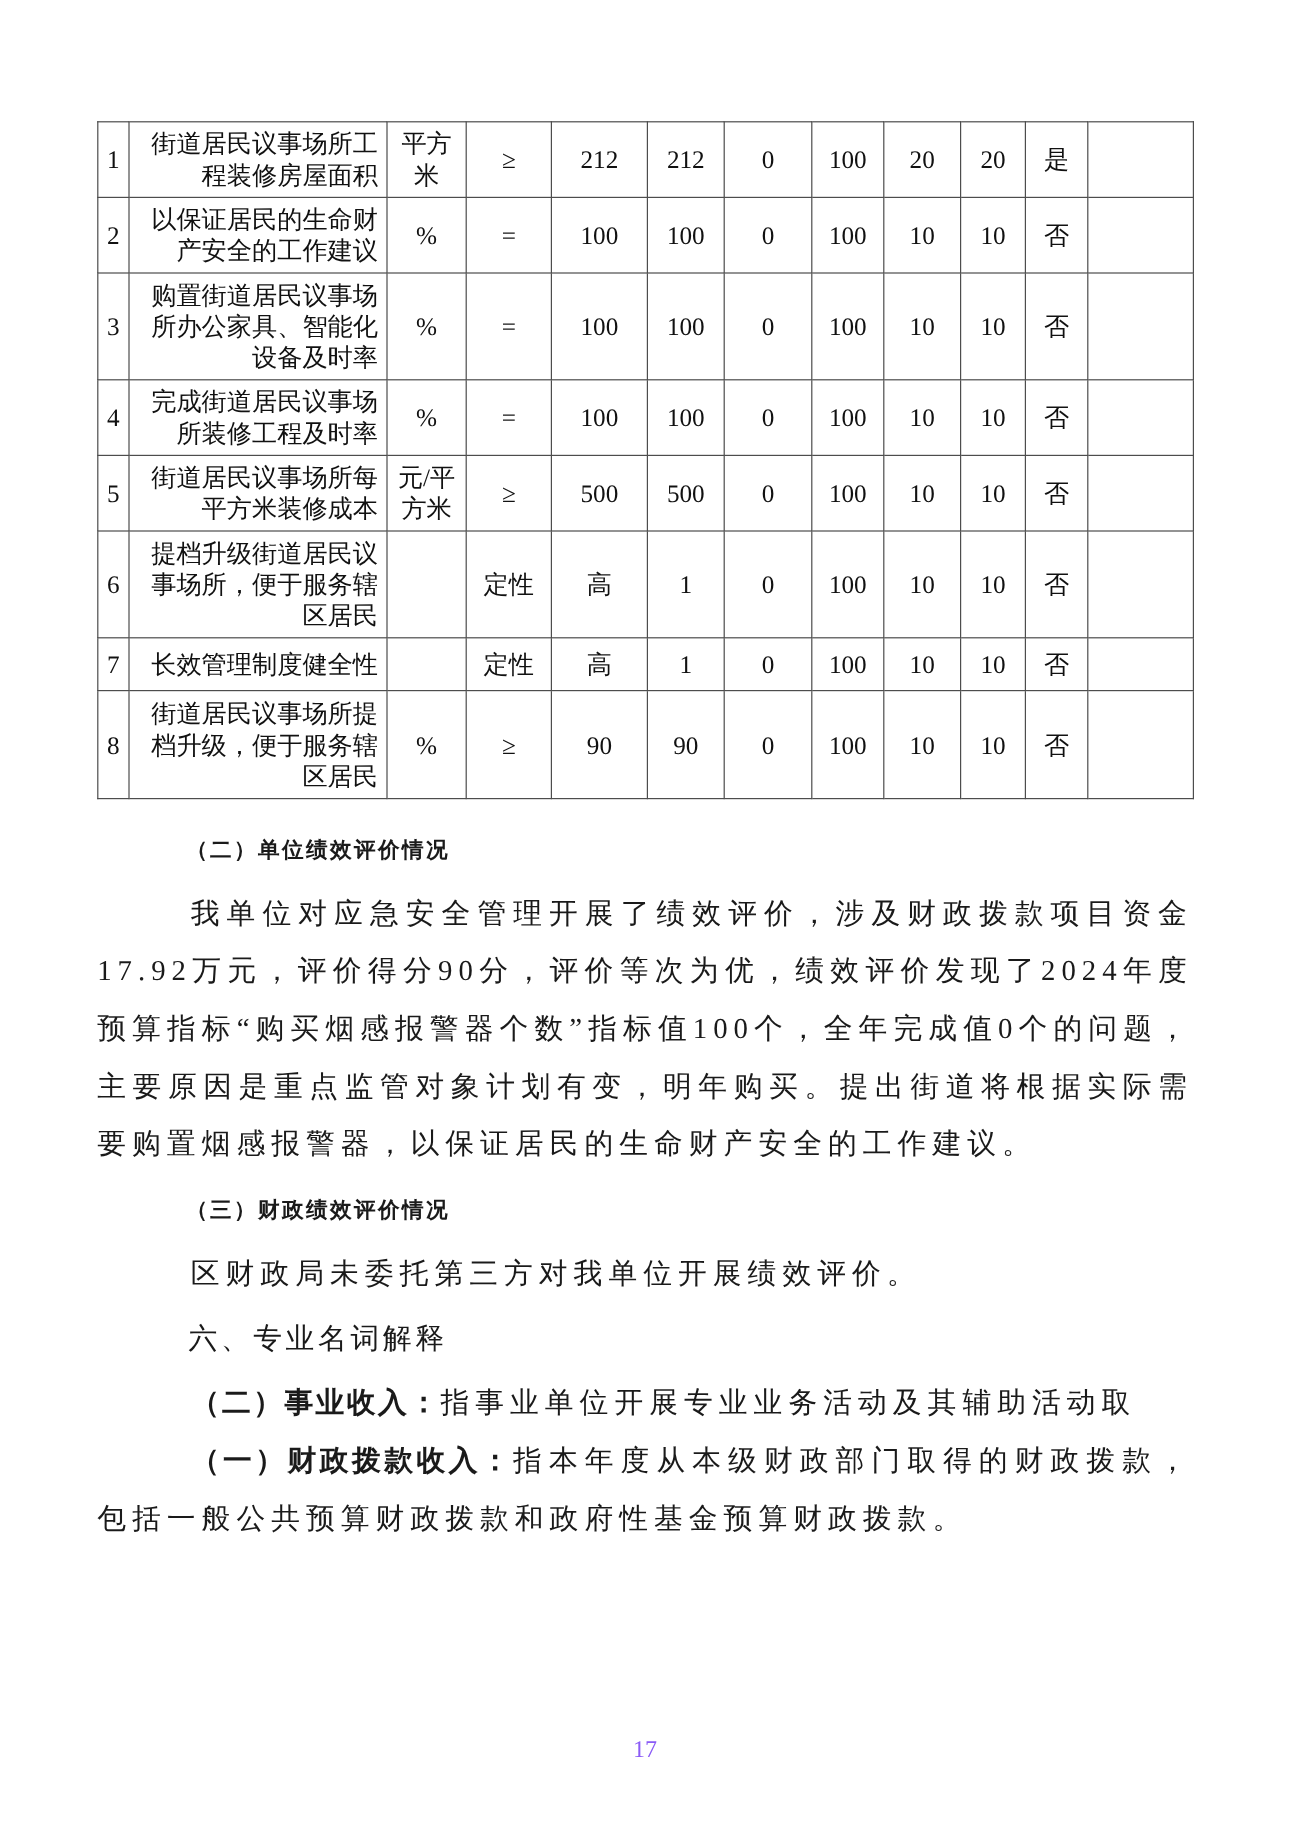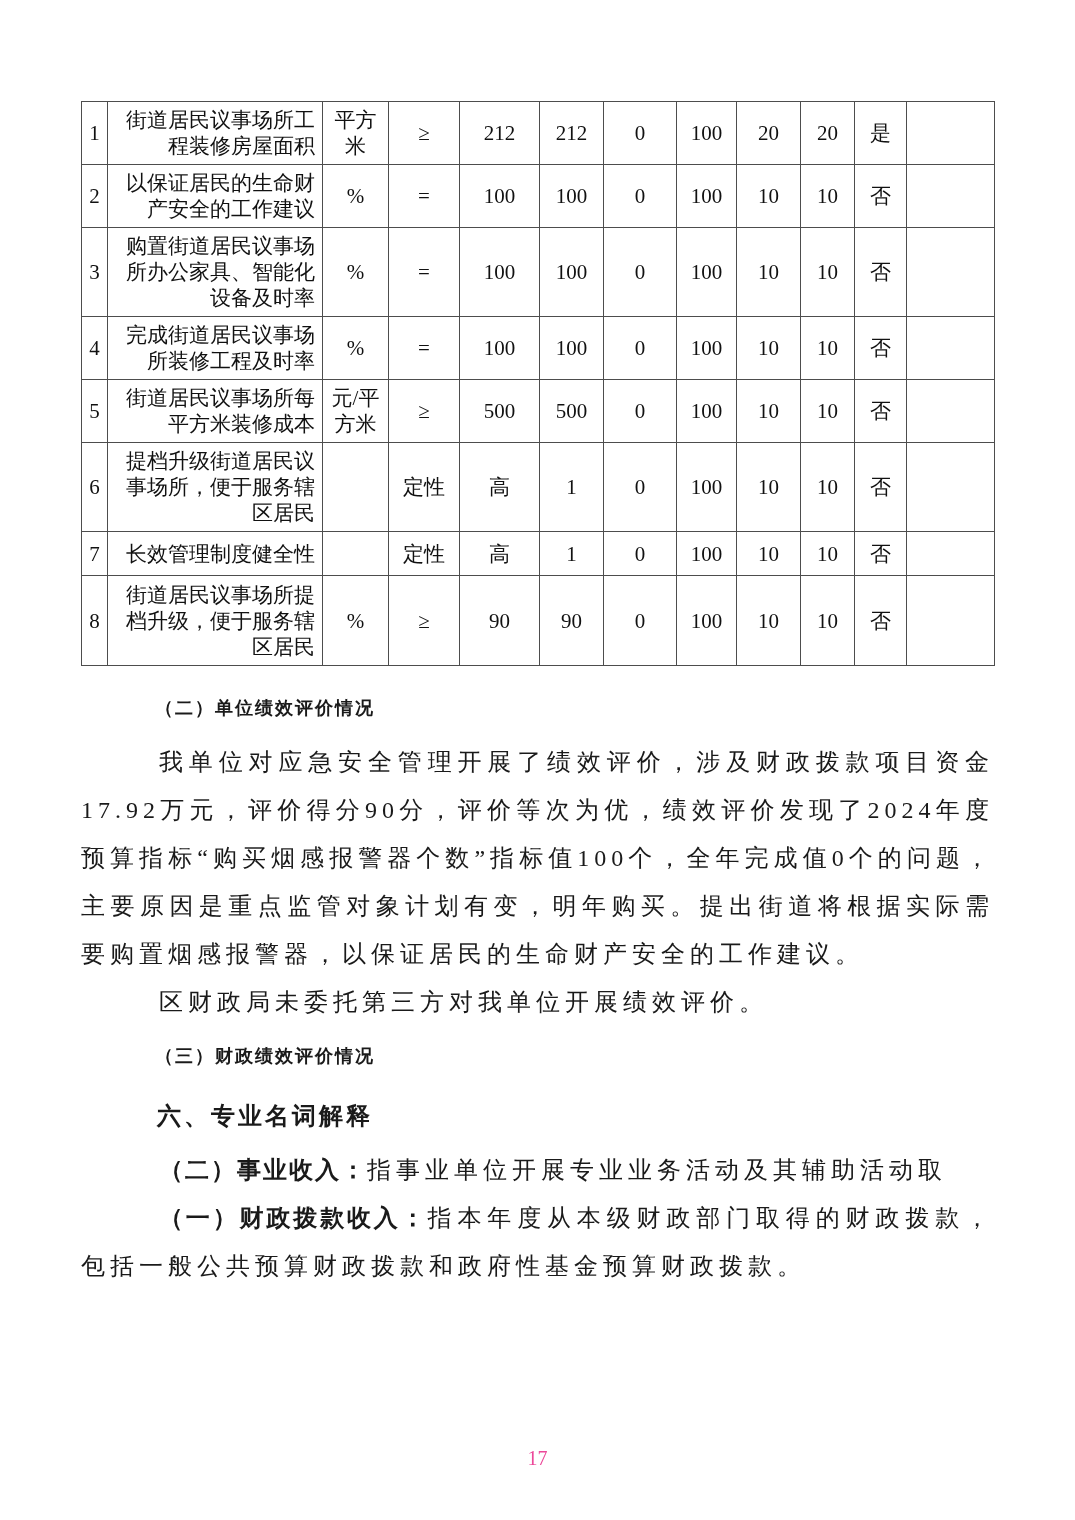--- a/index.html
+++ b/index.html
@@ -65,41 +65,41 @@
   .heading-serif {
     font-size: 18px;
     font-weight: bold;
     line-height: 60px;
     letter-spacing: 2px;
     text-indent: 74px;
   }
   .heading-sans {
     font-family: "Liberation Sans", "DejaVu Sans", sans-serif;
     font-size: 24px;
-    font-weight: bold;
+    font-weight: normal;
     line-height: 60px;
     letter-spacing: 3px;
     text-indent: 76px;
   }
   .first-heading {
     margin-top: 12px;
   }
   .lead-bold {
     font-weight: bold;
     letter-spacing: 2px;
   }
 
   .footer {
     position: absolute;
     left: 0;
     right: 0;
     bottom: 50px;
     text-align: center;
     font-size: 20px;
-    color: #ec4899;
+    color: #8b5cf6;
   }
 </style>
 </head>
 <body>
 
 <div class="page">
 
   <table class="perf-table">
     <colgroup>
       <col style="width:26px">
@@ -228,23 +228,23 @@
           <td>否</td>
           <td></td>
         </tr>
       </tbody>
   </table>
 
   <div class="para heading-serif first-heading">（二）单位绩效评价情况</div>
 
   <div class="para body-para">我单位对应急安全管理开展了绩效评价，涉及财政拨款项目资金17.92万元，评价得分90分，评价等次为优，绩效评价发现了2024年度预算指标“购买烟感报警器个数”指标值100个，全年完成值0个的问题，主要原因是重点监管对象计划有变，明年购买。提出街道将根据实际需要购置烟感报警器，以保证居民的生命财产安全的工作建议。</div>
 
+  <div class="para heading-serif">（三）财政绩效评价情况</div>
+
   <div class="para body-para">区财政局未委托第三方对我单位开展绩效评价。</div>
-
-  <div class="para heading-serif">（三）财政绩效评价情况</div>
 
   <div class="para heading-sans">六、专业名词解释</div>
 
   <div class="para body-para">
     <span class="lead-bold">（二）事业收入：</span><span>指事业单位开展专业业务活动及其辅助活动取</span>
   </div>
 
   <div class="para body-para">
     <span class="lead-bold">（一）财政拨款收入：</span><span>指本年度从本级财政部门取得的财政拨款，包括一般公共预算财政拨款和政府性基金预算财政拨款。</span>
   </div>

